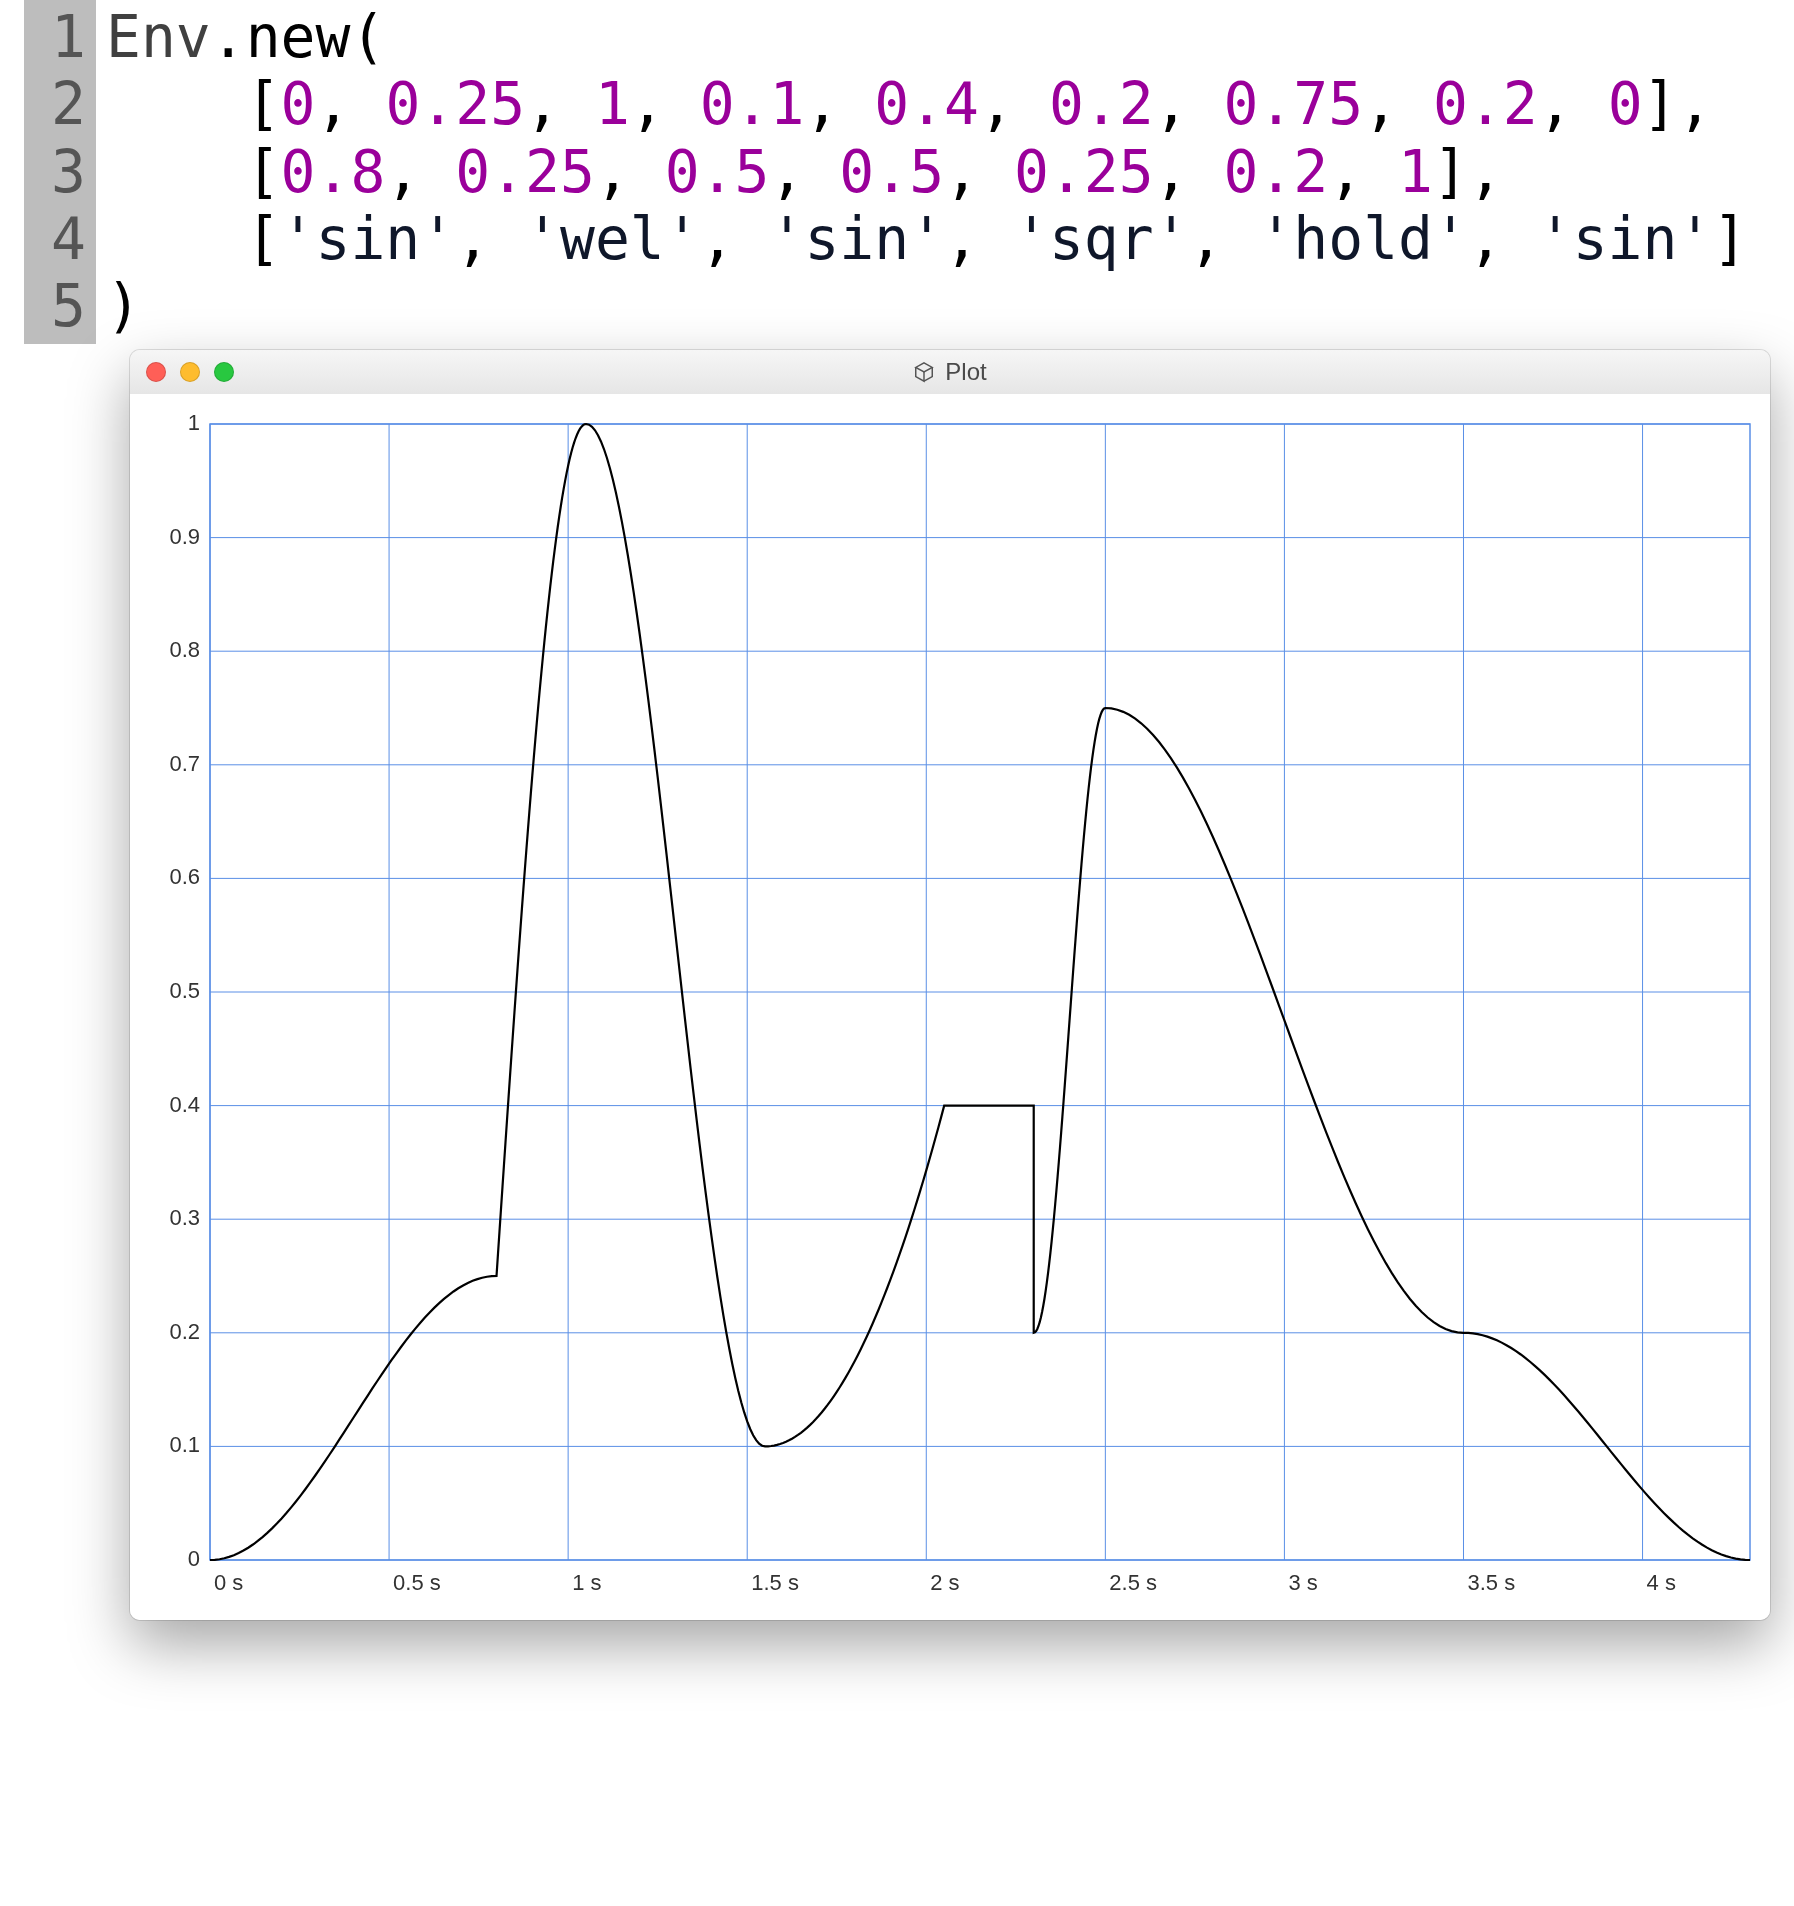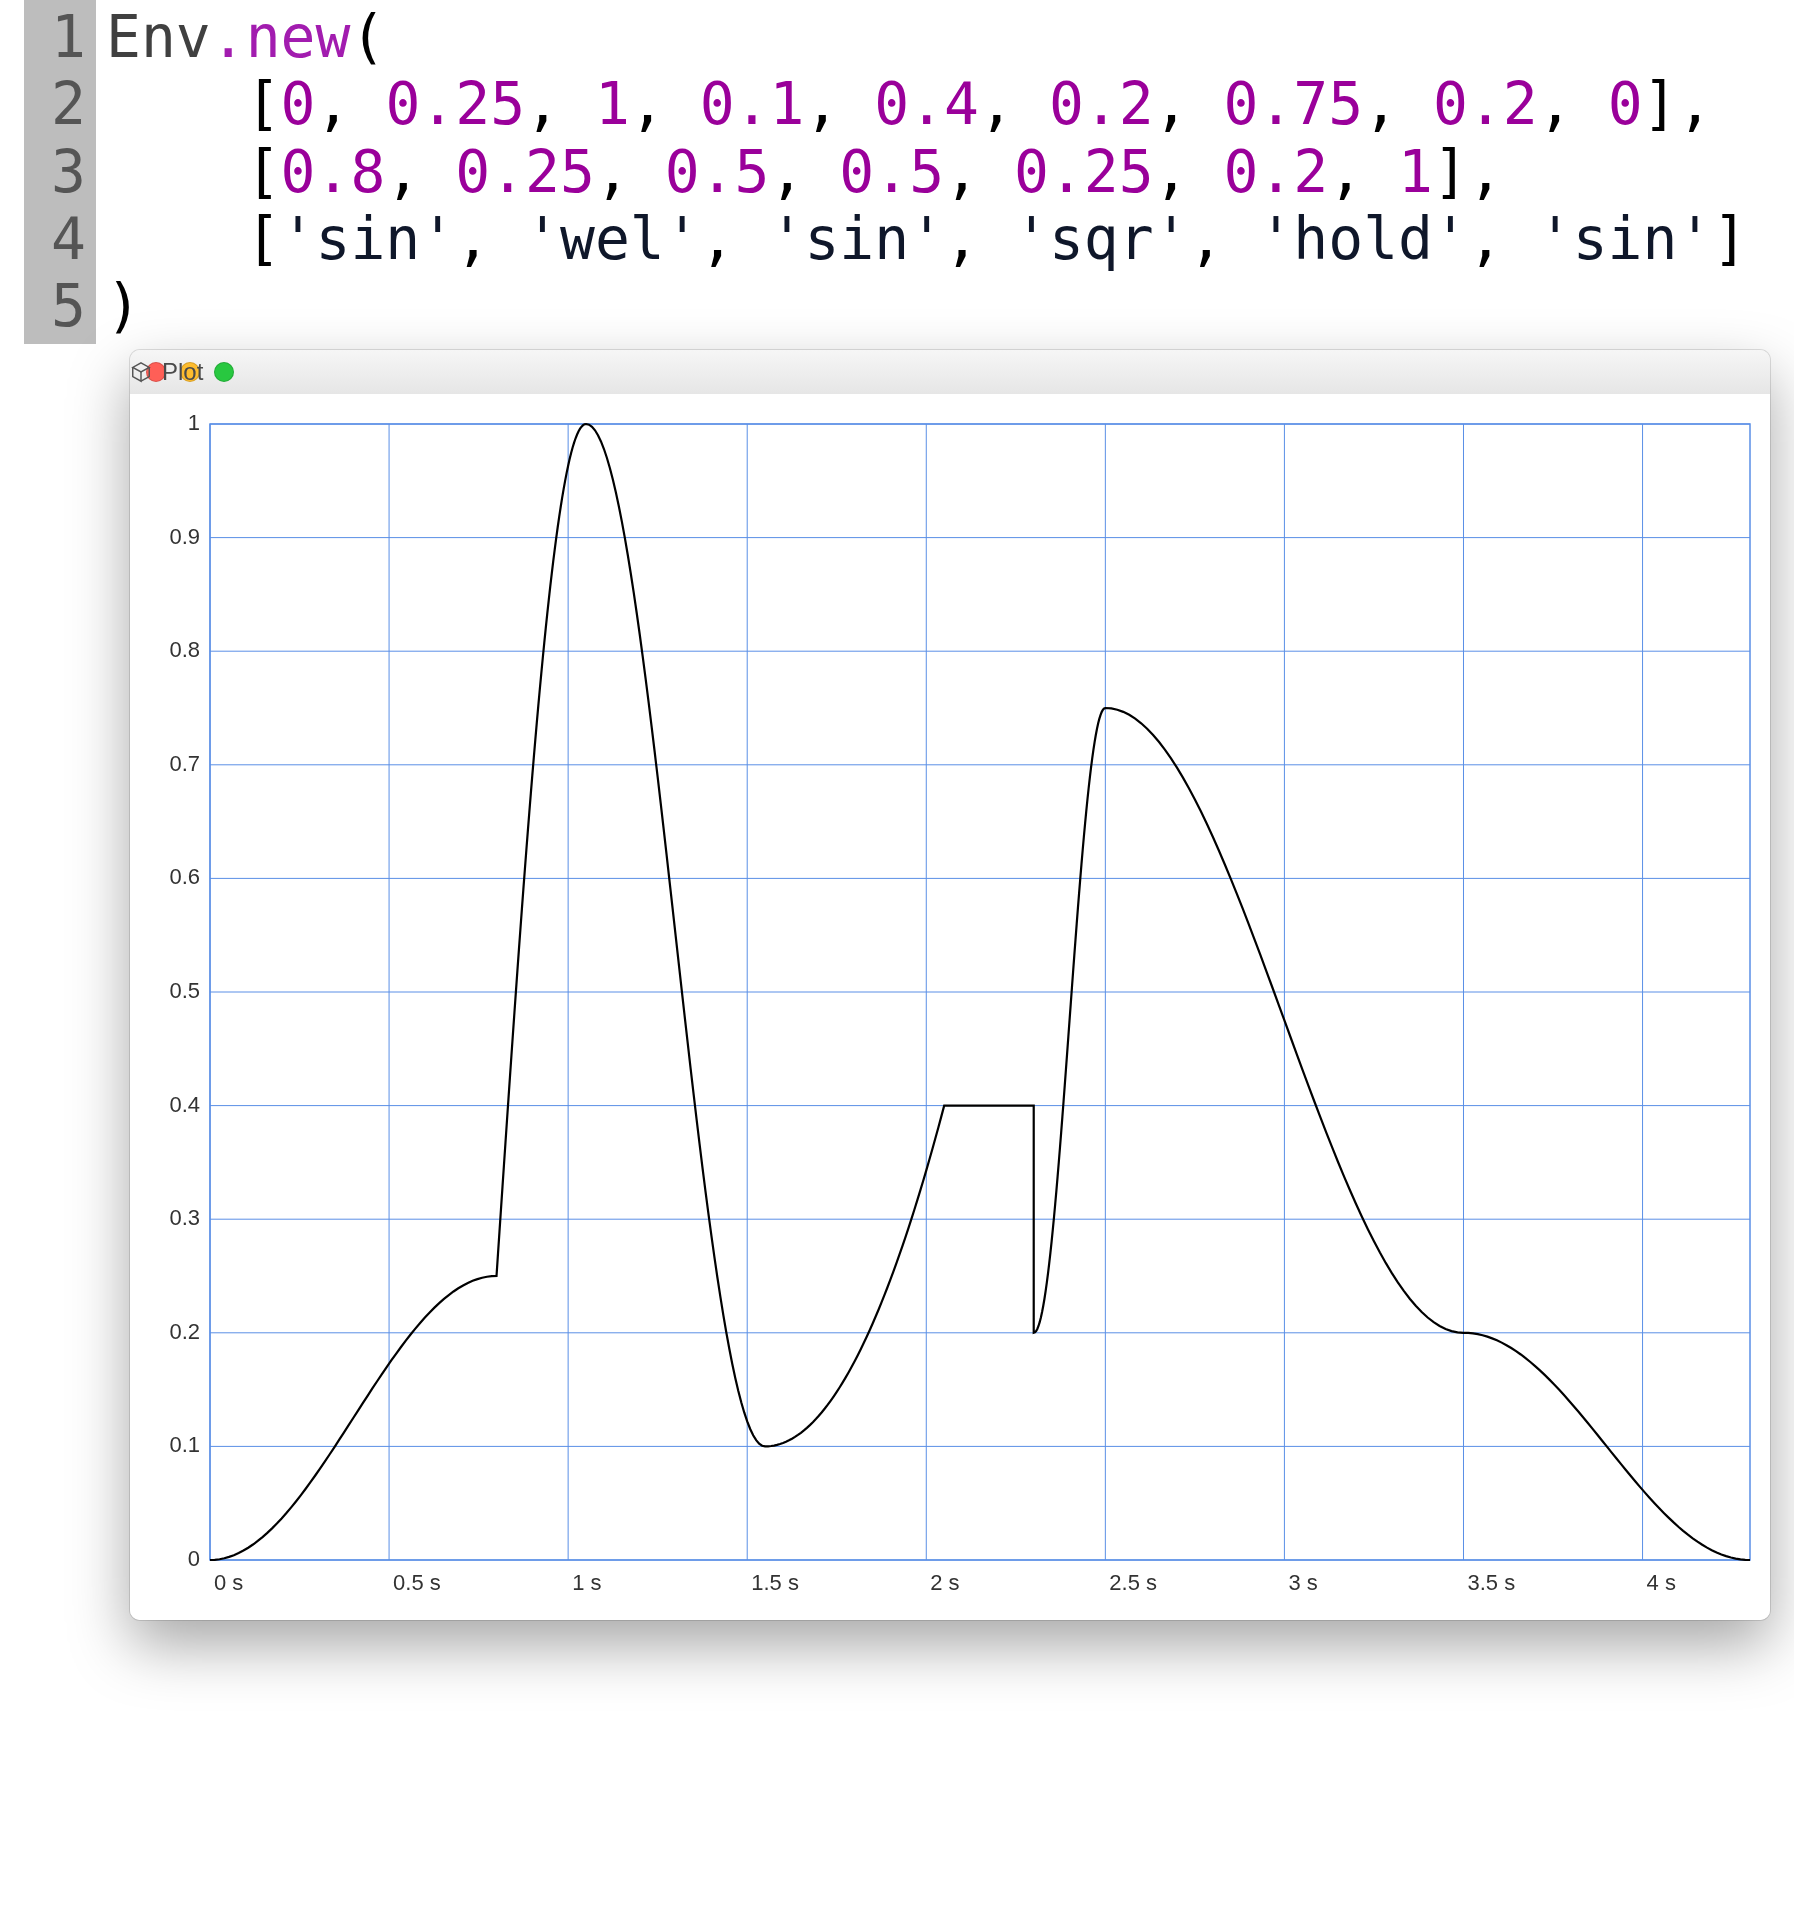--- a/index.html
+++ b/index.html
@@ -29,21 +29,21 @@
   }
   .code {
     padding: 4px 0 4px 10px;
     font-size: 58px;
     line-height: 1.16;
     font-family: "Menlo", "Consolas", monospace;
     white-space: pre;
     color: #000;
   }
   .tok-class { color: #404040; }
-  .tok-method { color: #a21caf; }
+  .tok-method { color: #000000; }
   .tok-num   { color: #9a009a; }
   .tok-str   { color: #0f172a; }
   .tok-punct { color: #000; }
 
   .plot-window {
     position: absolute;
     left: 130px;
     top: 350px;
     width: 1640px;
     height: 1270px;
@@ -69,21 +69,21 @@
     width: 20px; height: 20px; border-radius: 50%;
     box-shadow: inset 0 0 0 1px rgba(0,0,0,0.15);
   }
   .tl.red    { background: #ff5f57; }
   .tl.yellow { background: #febc2e; }
   .tl.green  { background: #28c840; }
   .title-center {
     position: absolute;
     left: 0; right: 0;
     display: flex;
-    justify-content: flex-start;
+    justify-content: center;
     align-items: center;
     gap: 10px;
     color: #4a4a4a;
     font-size: 24px;
     pointer-events: none;
   }
   .cube-icon {
     width: 22px; height: 22px; display: inline-block;
   }
   .plot-body {

